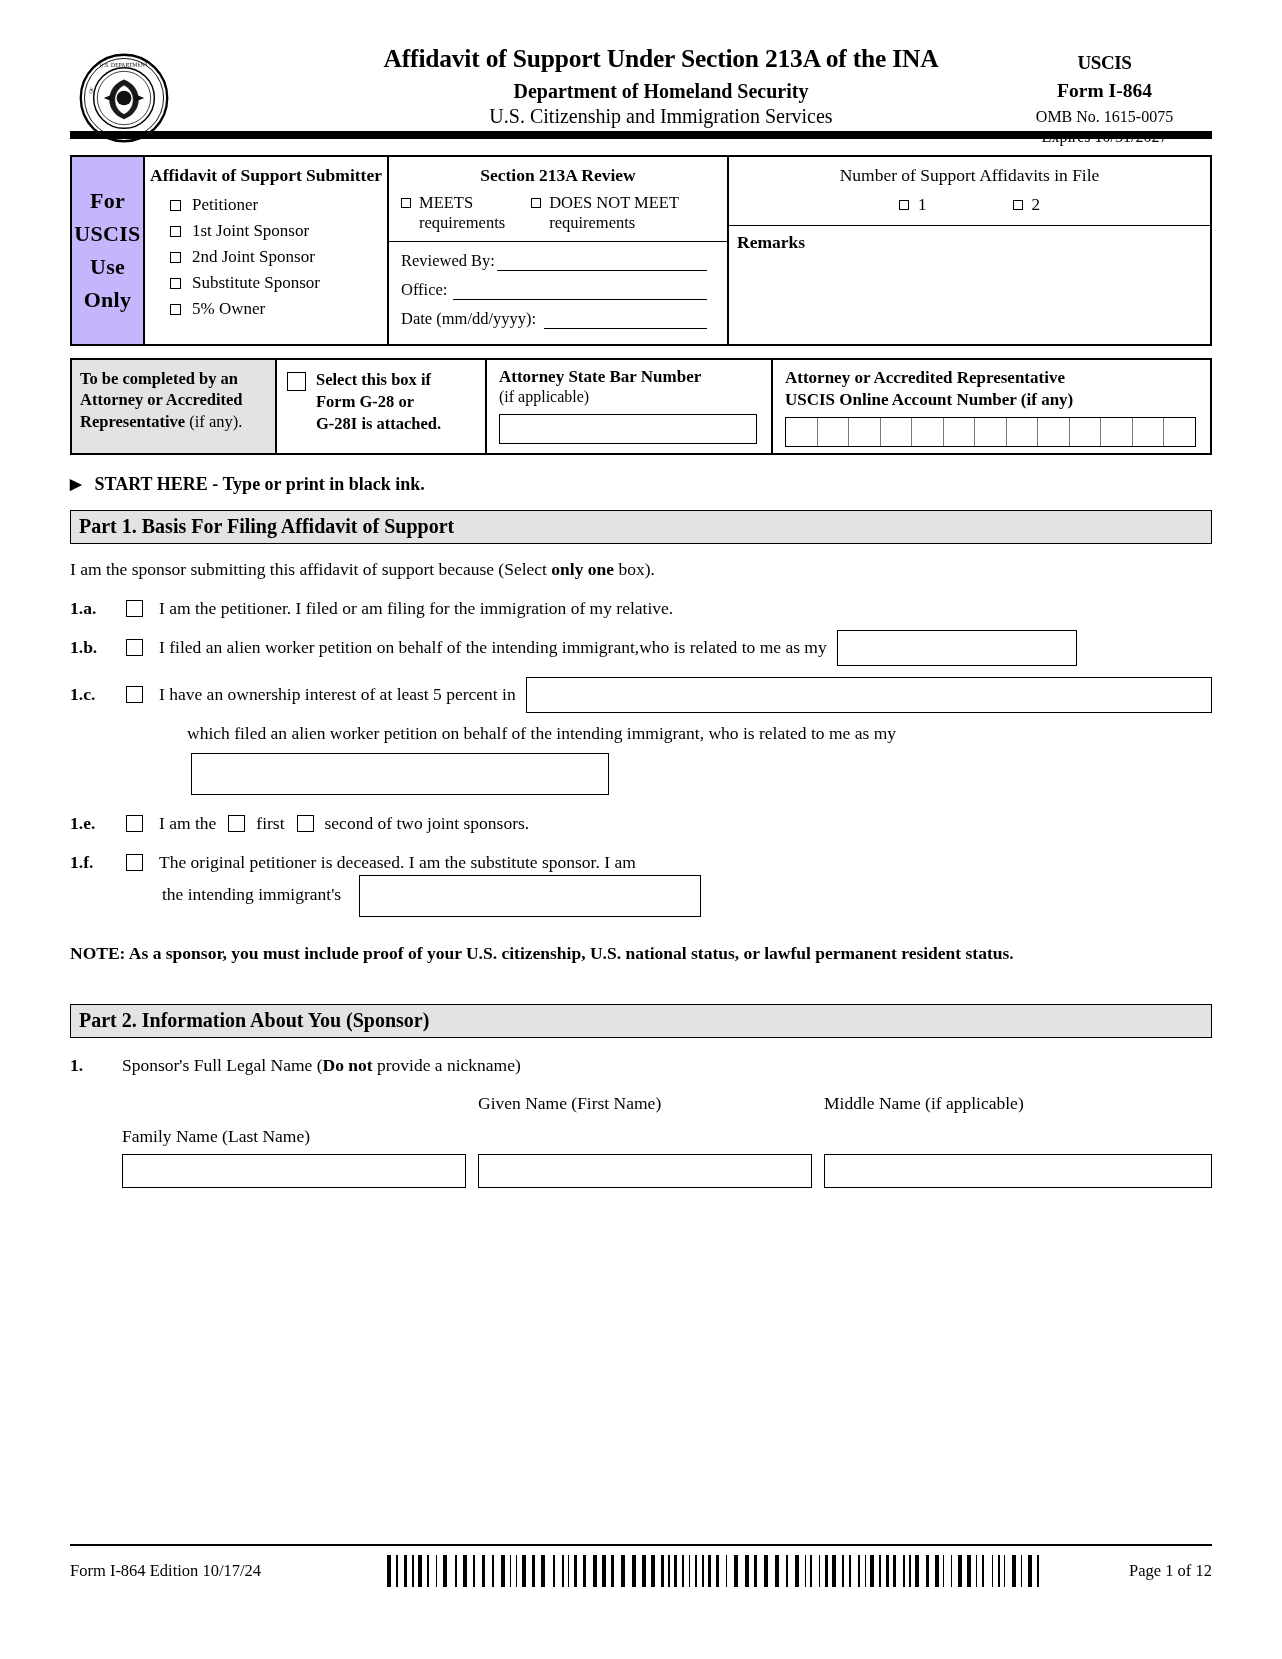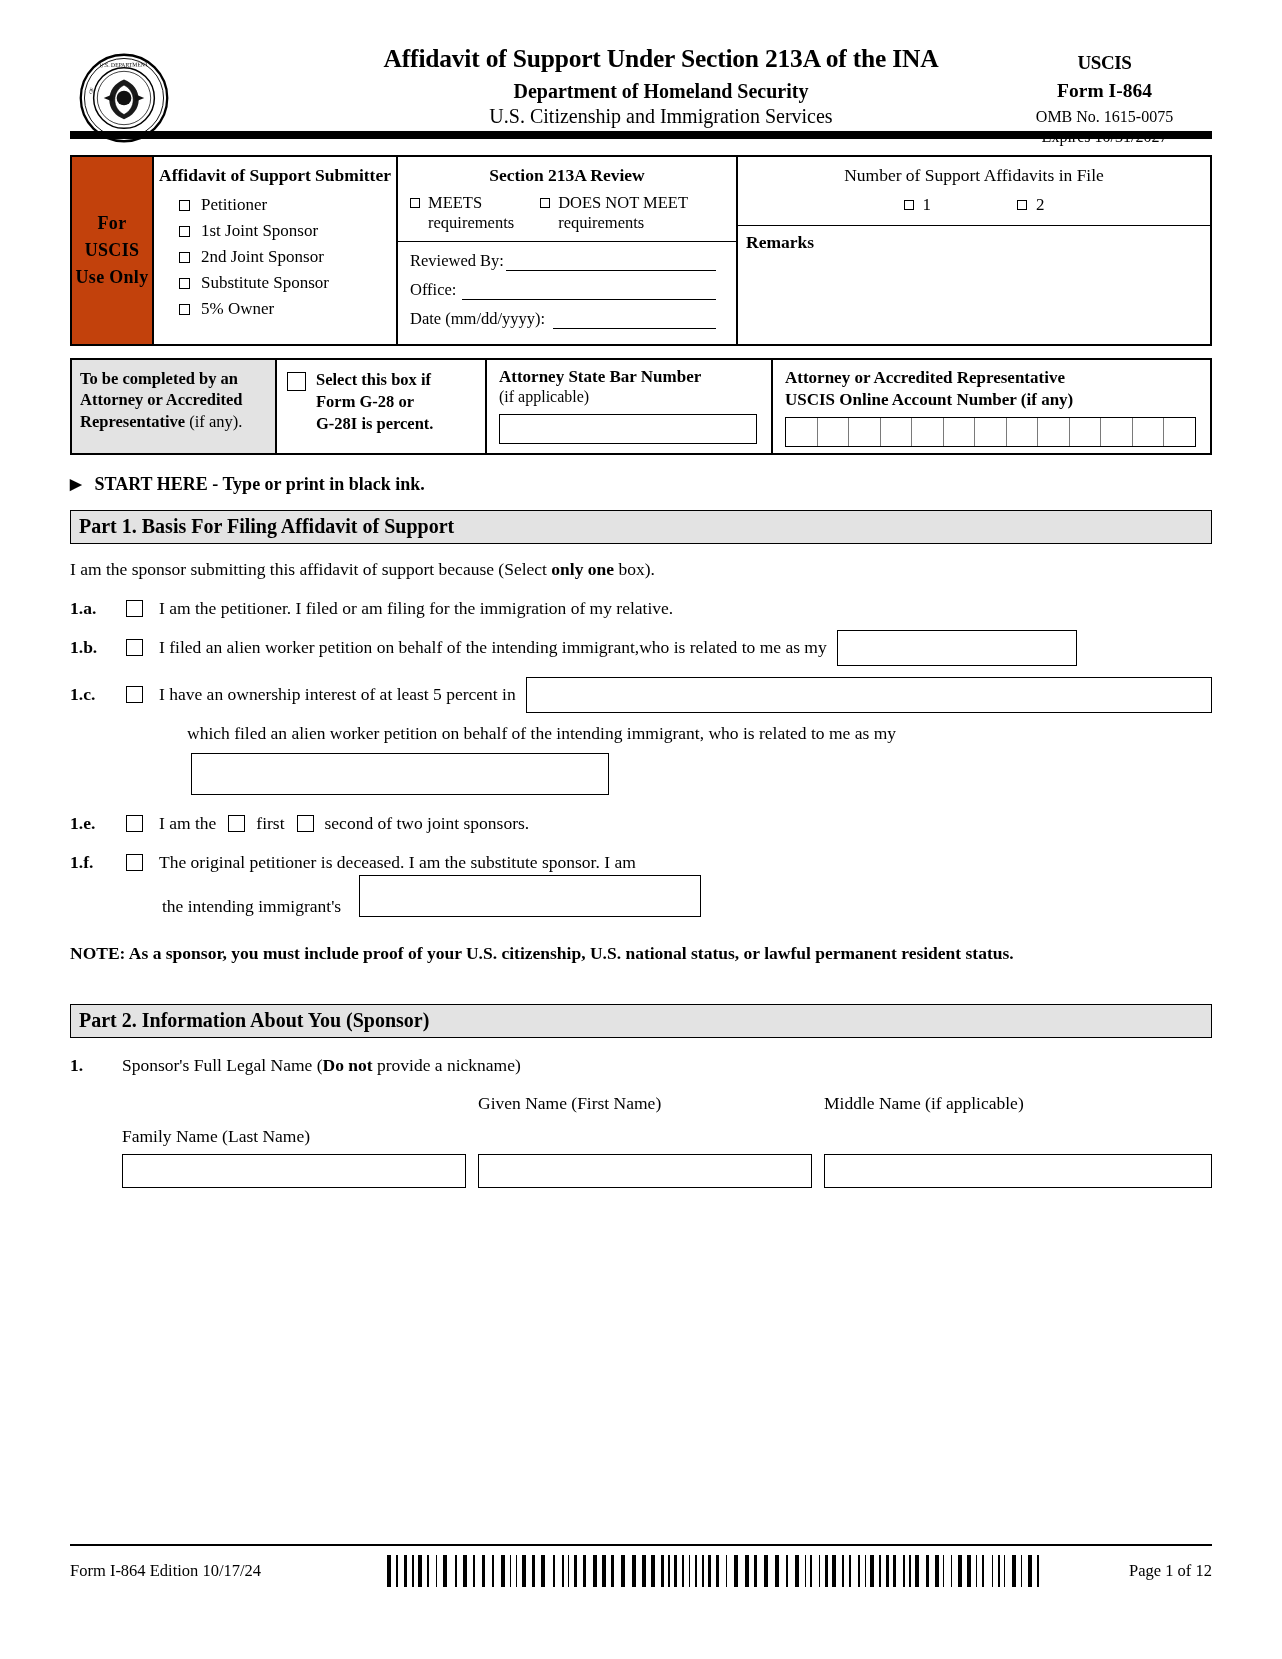--- a/index.html
+++ b/index.html
@@ -107,27 +107,27 @@
   }
 
   
   .uscis-block {
     margin: 16px 70px 0 70px;
     border: 2px solid #000;
     display: flex;
     min-height: 188px;
   }
   .col-foruse {
-    width: 82px;
-    background: #c2410c;
+    width: 73px;
+    background: #c4b5fd;
     border-right: 2px solid #000;
     display: flex;
     align-items: center;
     justify-content: center;
-    font-size: 18px;
+    font-size: 22px;
     font-weight: bold;
     text-align: center;
     line-height: 1.5;
     letter-spacing: 0.3px;
   }
   .col-submitter {
     width: 244px;
     border-right: 2px solid #000;
     padding: 8px 0 0 0;
   }
@@ -363,21 +363,21 @@
   .fill-1c2 { width: 418px; height: 42px; margin-top: 9px; margin-left: 32px; }
   .mini-chk {
     width: 17px; height: 17px;
     border: 1.5px solid #000;
     display: inline-block;
     margin: 0 11px 0 12px;
     vertical-align: -3px;
     background: #fff;
   }
   .fill-1f { width: 342px; height: 42px; margin-left: 18px; margin-top: -9px; }
-  .sub-1f { display: flex; align-items: flex-end; margin-top: 11px; padding-left: 3px; font-family: Liberation Serif, serif; }
+  .sub-1f { display: flex; align-items: flex-start; margin-top: 11px; padding-left: 3px; font-family: Liberation Serif, serif; }
   .note {
     margin-top: 24px;
     font-size: 17.5px;
     font-weight: bold;
     line-height: 1.45;
   }
 
   
   .part2-bar { margin-top: 38px; }
   .p2-q {
@@ -561,21 +561,21 @@
 
   <div class="atty-block">
     <div class="atty-lbl">
       <span>To be completed by an Attorney or Accredited Representative</span><span class="lite"> (if any).</span>
     </div>
     <div class="atty-g28">
       <span class="bigchk"></span>
       <span class="g28txt">
         <span>Select this box if</span><br>
         <span>Form G-28 or</span><br>
-        <span>G-28I is percent.</span>
+        <span>G-28I is attached.</span>
       </span>
     </div>
     <div class="atty-bar">
       <div class="t1">Attorney State Bar Number</div>
       <div class="t2">(if applicable)</div>
       <div class="inputbox"></div>
     </div>
     <div class="atty-acct">
       <div class="t1">
         <span>Attorney or Accredited Representative</span><br>

